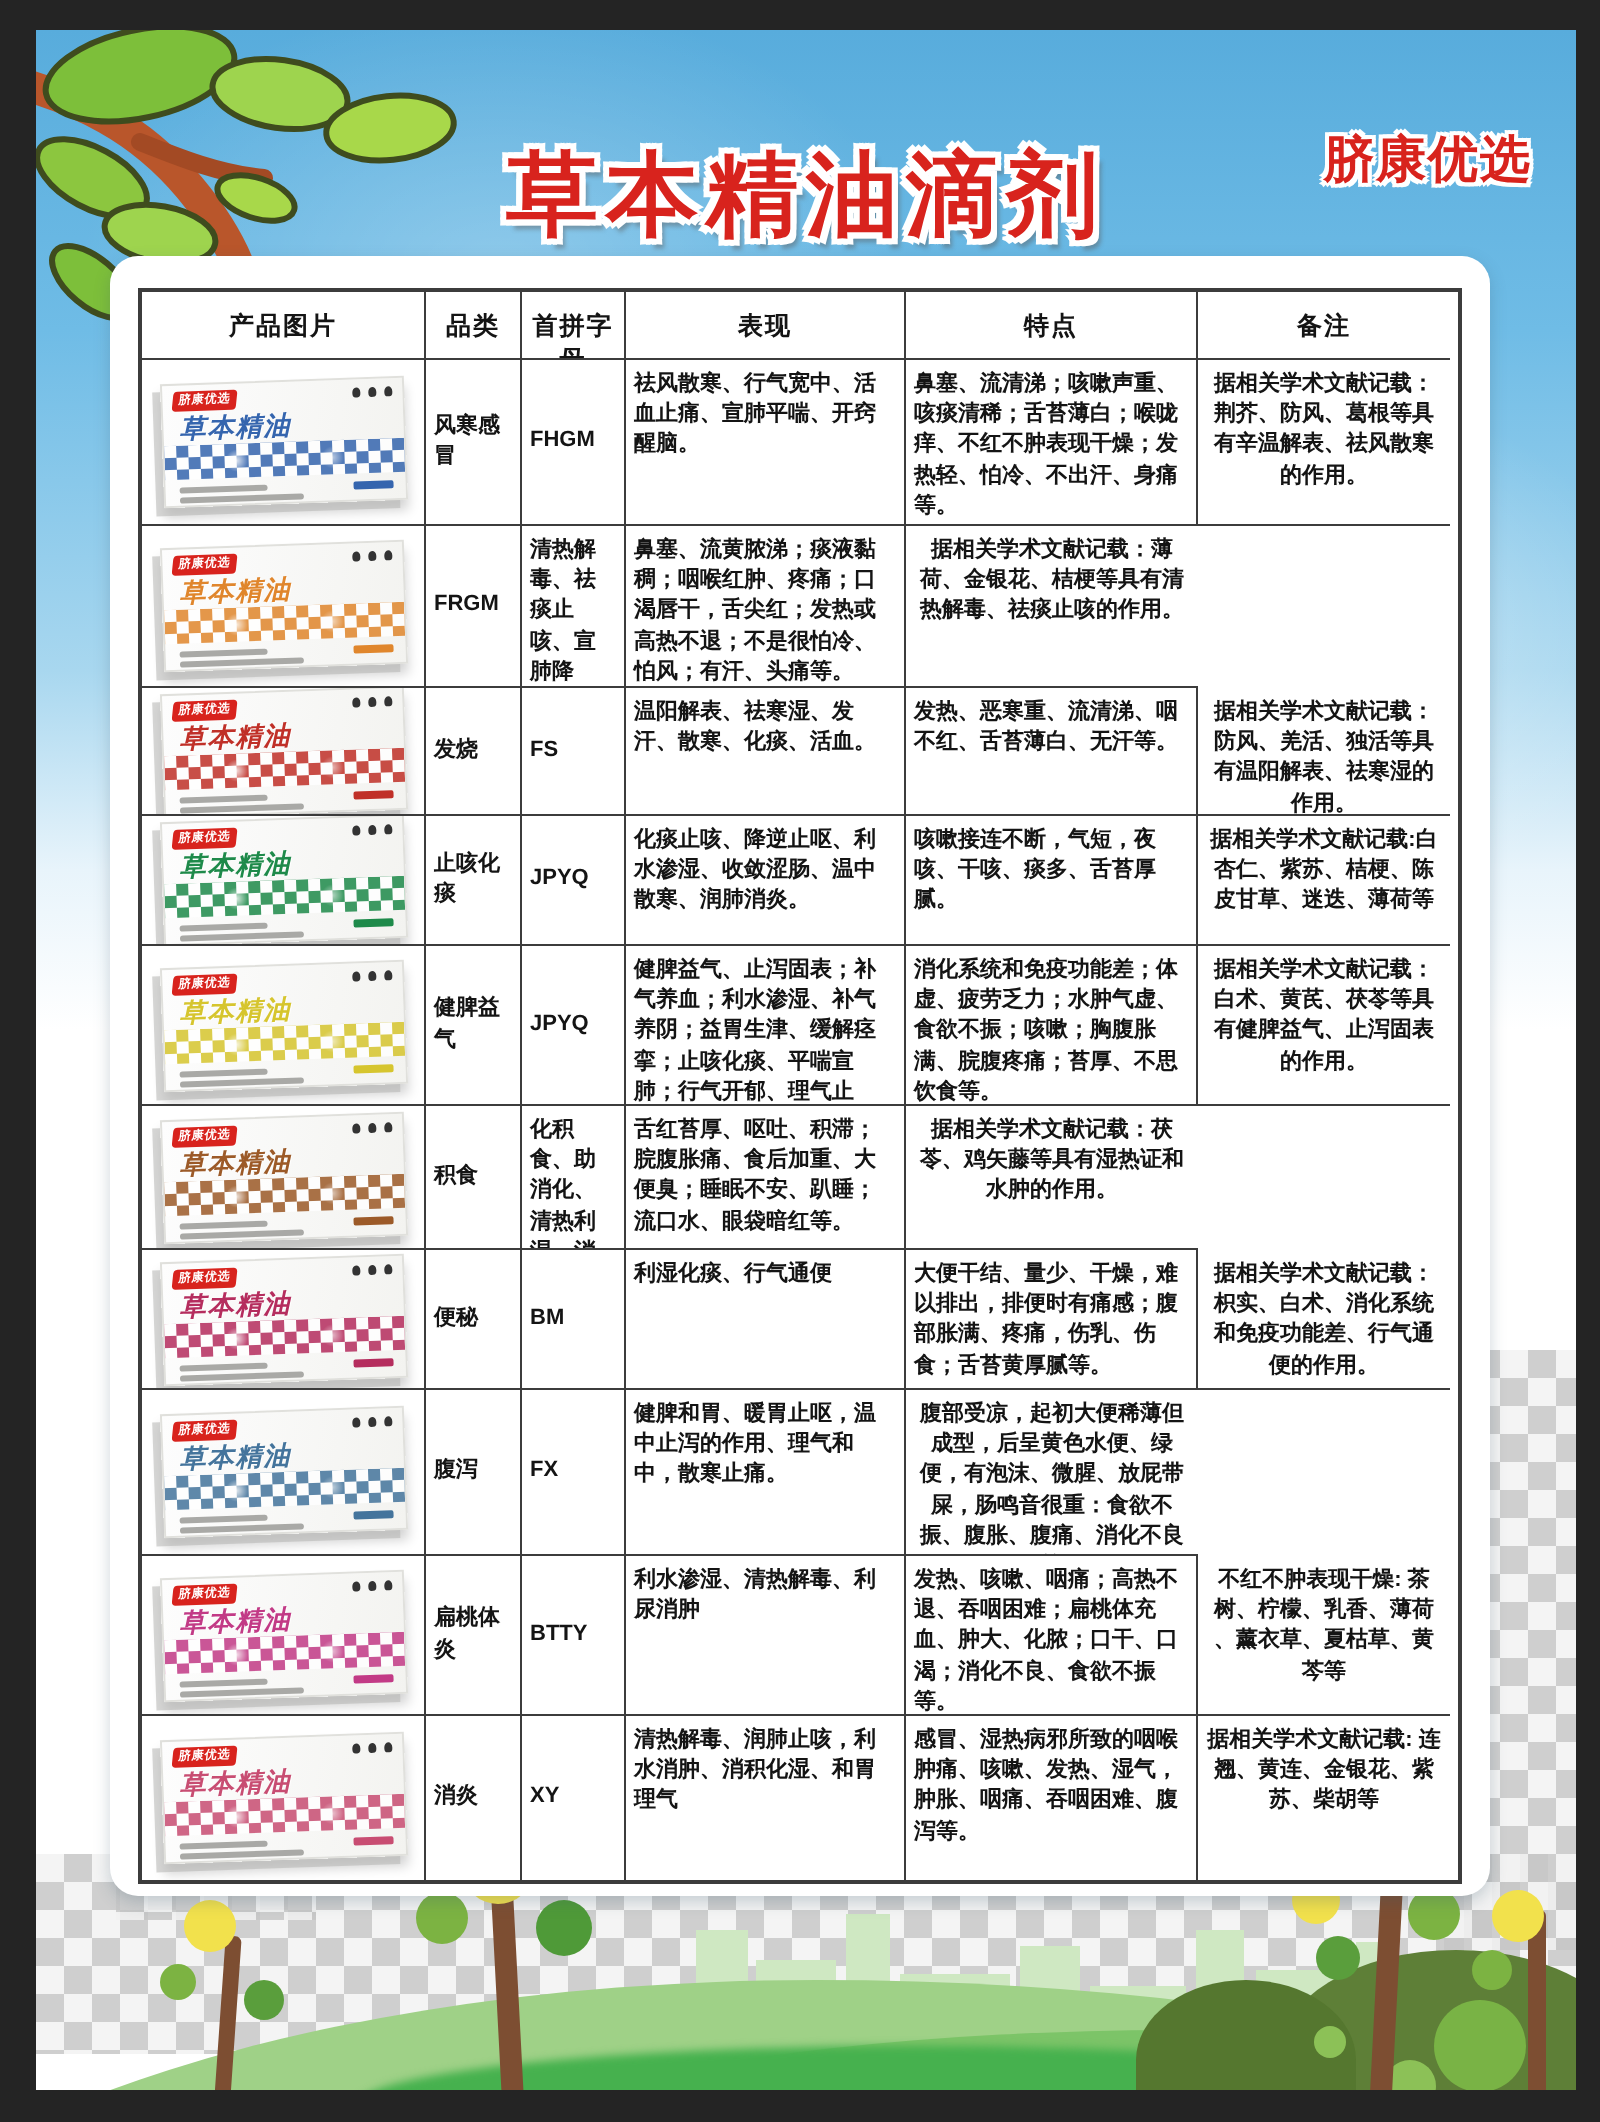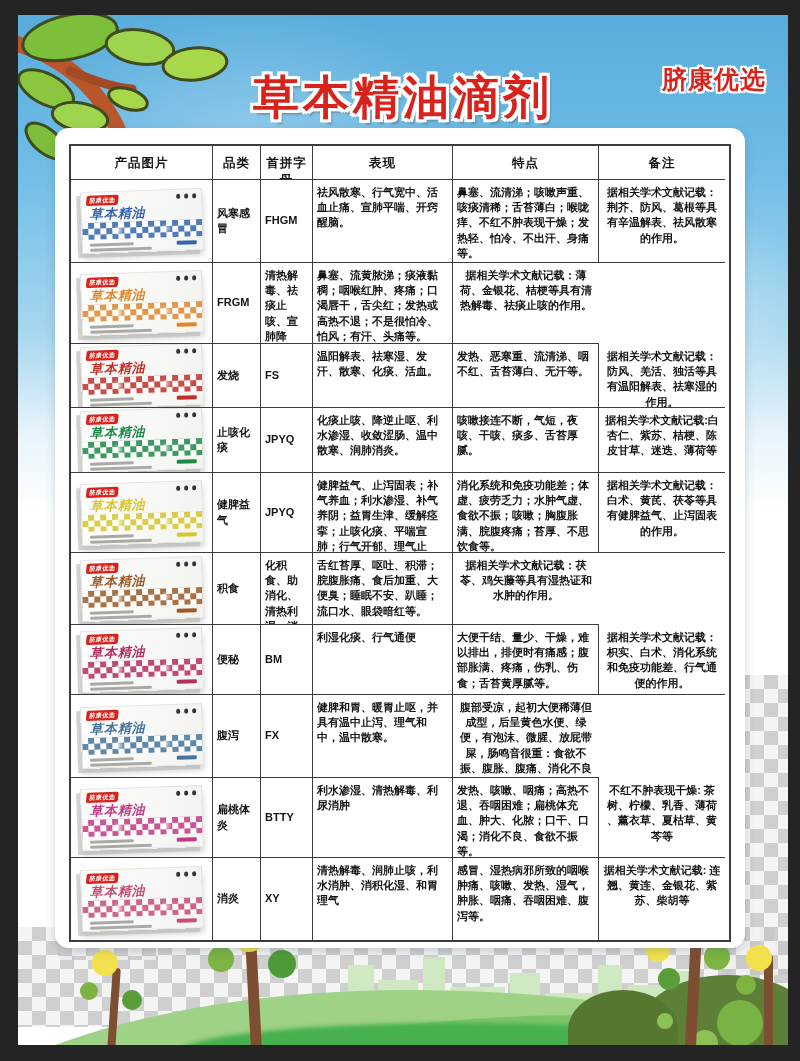--- a/index.html
+++ b/index.html
@@ -373,21 +373,21 @@
                 </span>
         <span class="pname" style="color: rgb(68, 116, 156);">草本精油</span>
         <span class="pband" style="background: radial-gradient(8px at 30% 50%, rgba(255, 255, 255, 0.8), rgba(255, 255, 255, 0) 70%), radial-gradient(8px at 70% 50%, rgba(255, 255, 255, 0.6), rgba(255, 255, 255, 0) 70%), repeating-conic-gradient(rgb(68, 116, 156) 0%, rgb(68, 116, 156) 25%, rgb(255, 255, 255) 0%, rgb(255, 255, 255) 50%) 0px 0px / 12px 12px;"></span>
         <span class="pline1"></span>
         <span class="pline2"></span>
         <span class="pchip" style="background: rgb(68, 116, 156);"></span>
       </div>
     </div>
     <div class="cell-cat">腹泻</div>
     <div class="cell-pin">FX</div>
-    <div class="cell-feat">健脾和胃、暖胃止呕，并具有温中止泻、理气和中，温中散寒。</div>
+    <div class="cell-feat">健脾和胃、暖胃止呕，温中止泻的作用、理气和中，散寒止痛。</div>
     <div class="cell-symp">腹部受凉，起初大便稀薄但成型，后呈黄色水便、绿便，有泡沫、微腥、放屁带屎，肠鸣音很重：食欲不振、腹胀、腹痛、消化不良等</div>
   </div>
 
   <div class="trow">
     <div class="cell-img">
       <div class="pbox">
         <span class="ptag">脐康优选</span>
         <span class="pdots">
                   <i></i>
                   <i></i>

